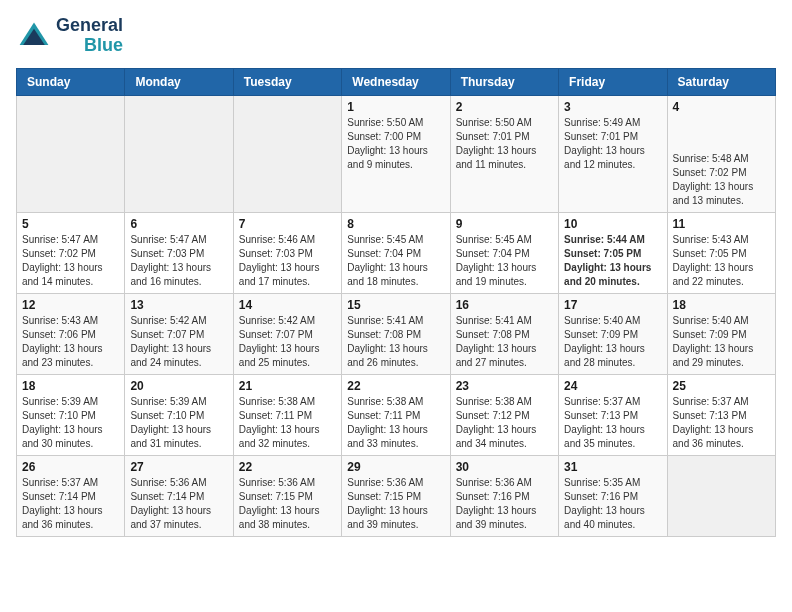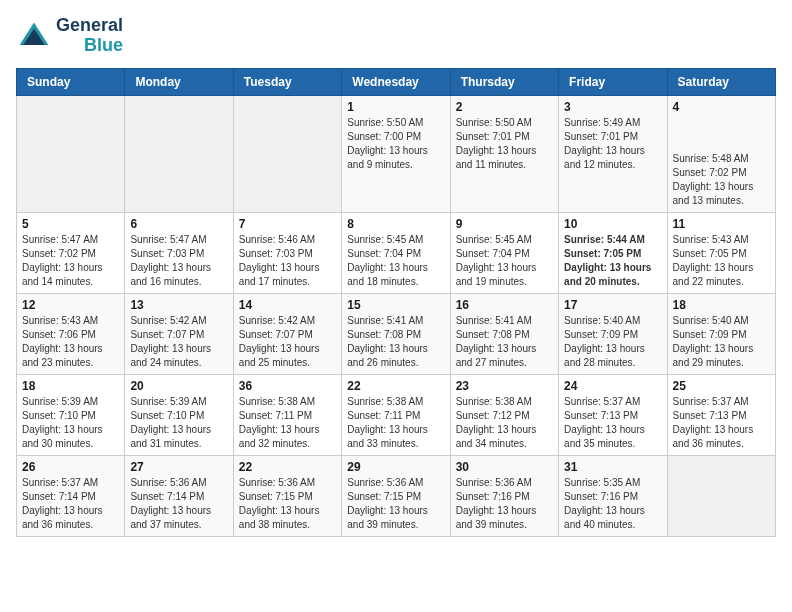--- a/index.html
+++ b/index.html
@@ -269,21 +269,21 @@
 and 30 minutes.</div>
         </td>
         <td>
           <div class="day-number">20</div>
           <div class="day-info" style="white-space: pre-line;">Sunrise: 5:39 AM
 Sunset: 7:10 PM
 Daylight: 13 hours
 and 31 minutes.</div>
         </td>
         <td>
-          <div class="day-number">36</div>
+          <div class="day-number">21</div>
           <div class="day-info" style="white-space: pre-line;">Sunrise: 5:38 AM
 Sunset: 7:11 PM
 Daylight: 13 hours
 and 32 minutes.</div>
         </td>
         <td>
           <div class="day-number">22</div>
           <div class="day-info" style="white-space: pre-line;">Sunrise: 5:38 AM
 Sunset: 7:11 PM
 Daylight: 13 hours

